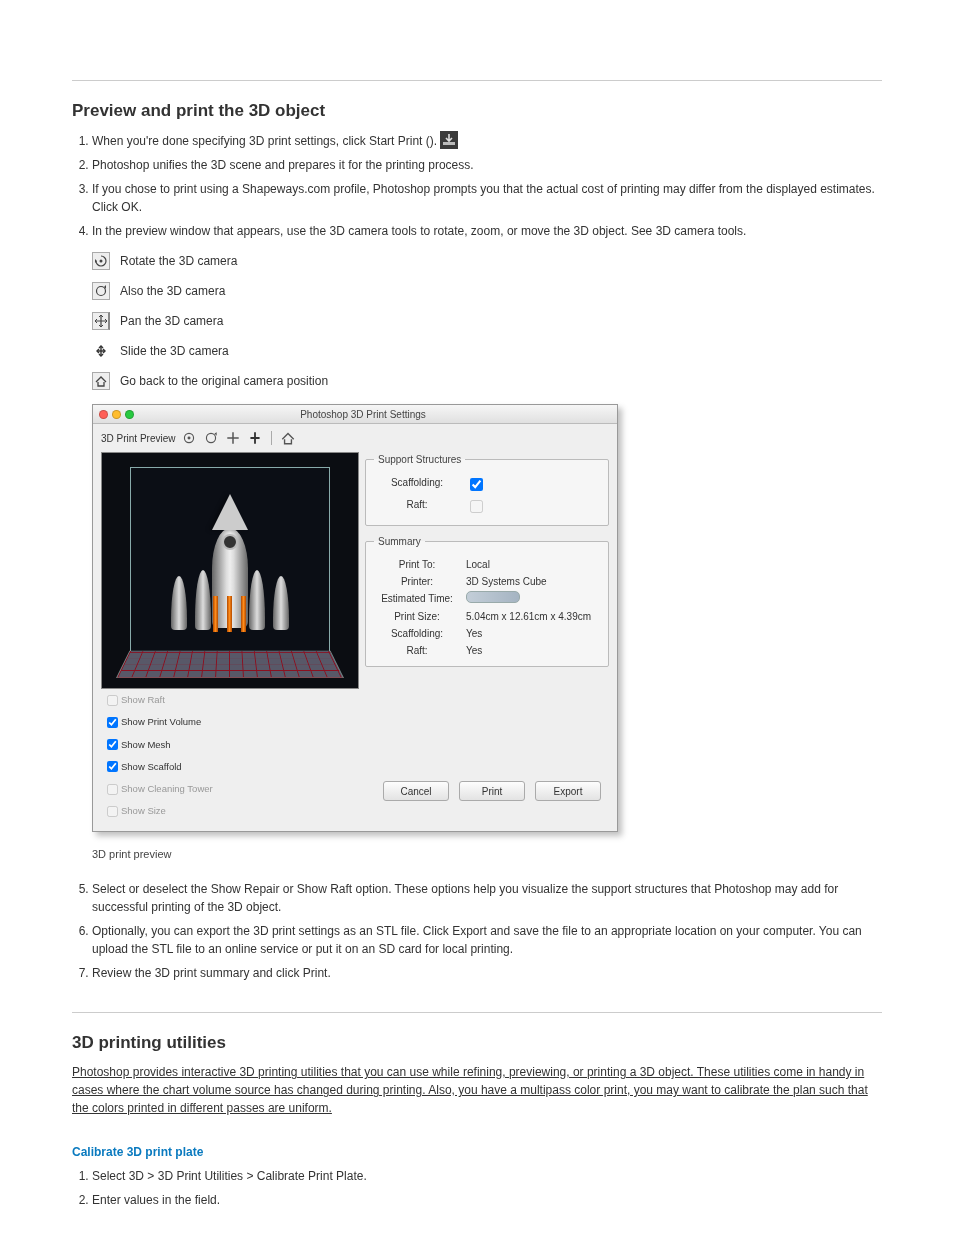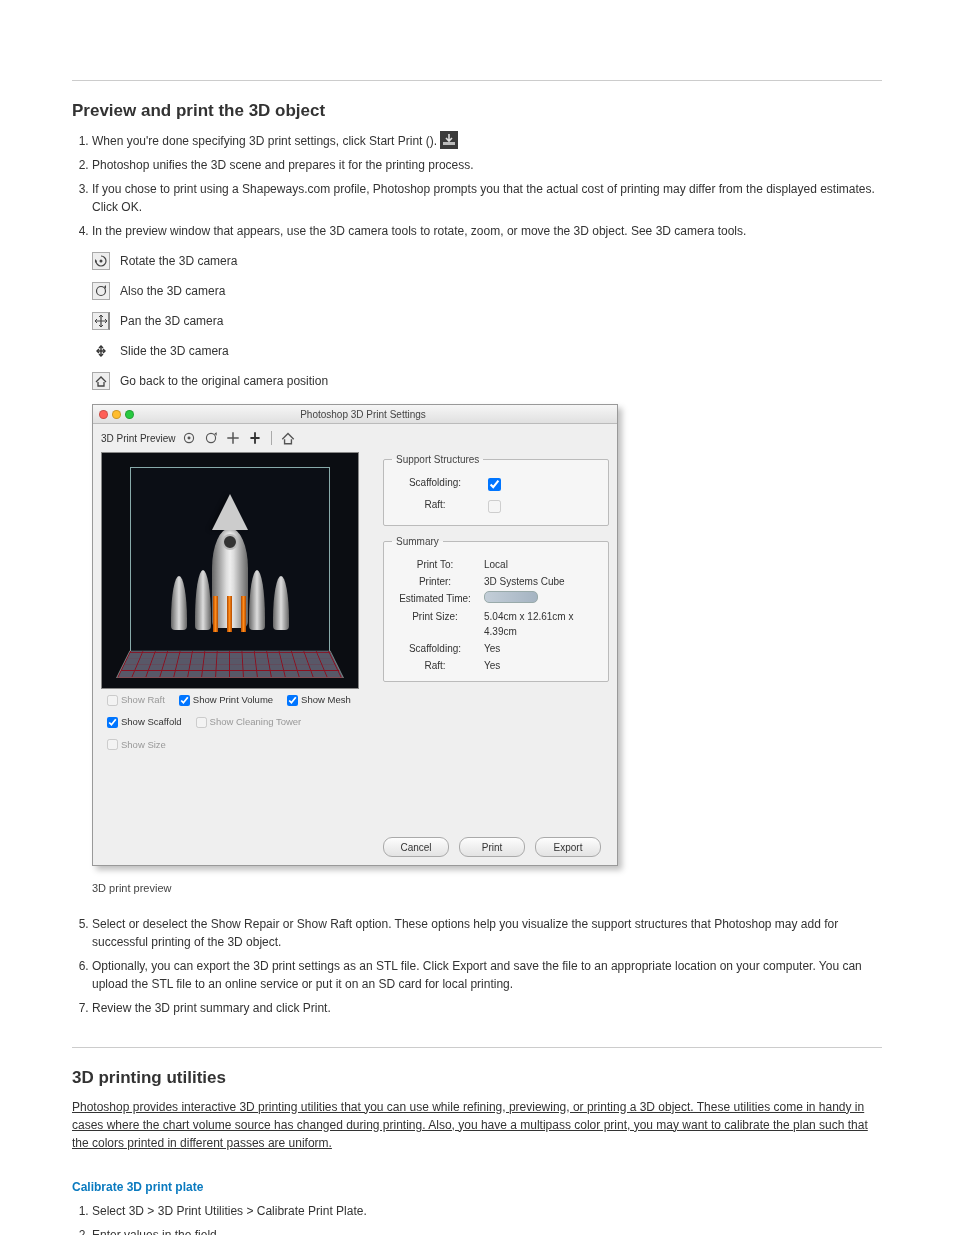--- a/index.html
+++ b/index.html
@@ -130,20 +130,21 @@
     overflow:hidden;
   }
   .viewport-inner { width:100%; height:235px; position:relative; }
   .controls {
     background:#efefef;
     padding:4px 6px;
     display:flex;
     flex-wrap:wrap;
     gap:8px 14px;
     font-size:9.5px;
+    flex-direction:column;
   }
   .cb { display:flex; align-items:center; gap:3px; }
   .cb input { margin:0; width:11px; height:11px; }
   .cb.disabled { color:#999; }
   .side {
     flex:1;
   }
   fieldset.grp {
     border:1px solid #bbb;
     border-radius:2px;
@@ -168,27 +169,26 @@
   }
   .btnrow {
     display:flex;
     gap:10px;
     justify-content:flex-end;
     padding:6px 8px 0 0;
   }
   .macbtn {
     min-width:64px;
     height:18px;
-    border-radius:9px;
+    border-radius:3px;
     background:linear-gradient(#fdfdfd,#e3e3e3);
     border:1px solid #aaa;
     font-size:10px;
     display:flex;align-items:center;justify-content:center;
     color:#333;
-    margin-top:41px;
   }
   .caption {
     font-size: 11px;
     color: #444;
     margin: 6px 0 18px 0;
   }
   .tip {
     display:flex;
     gap:10px;
     align-items:flex-start;

